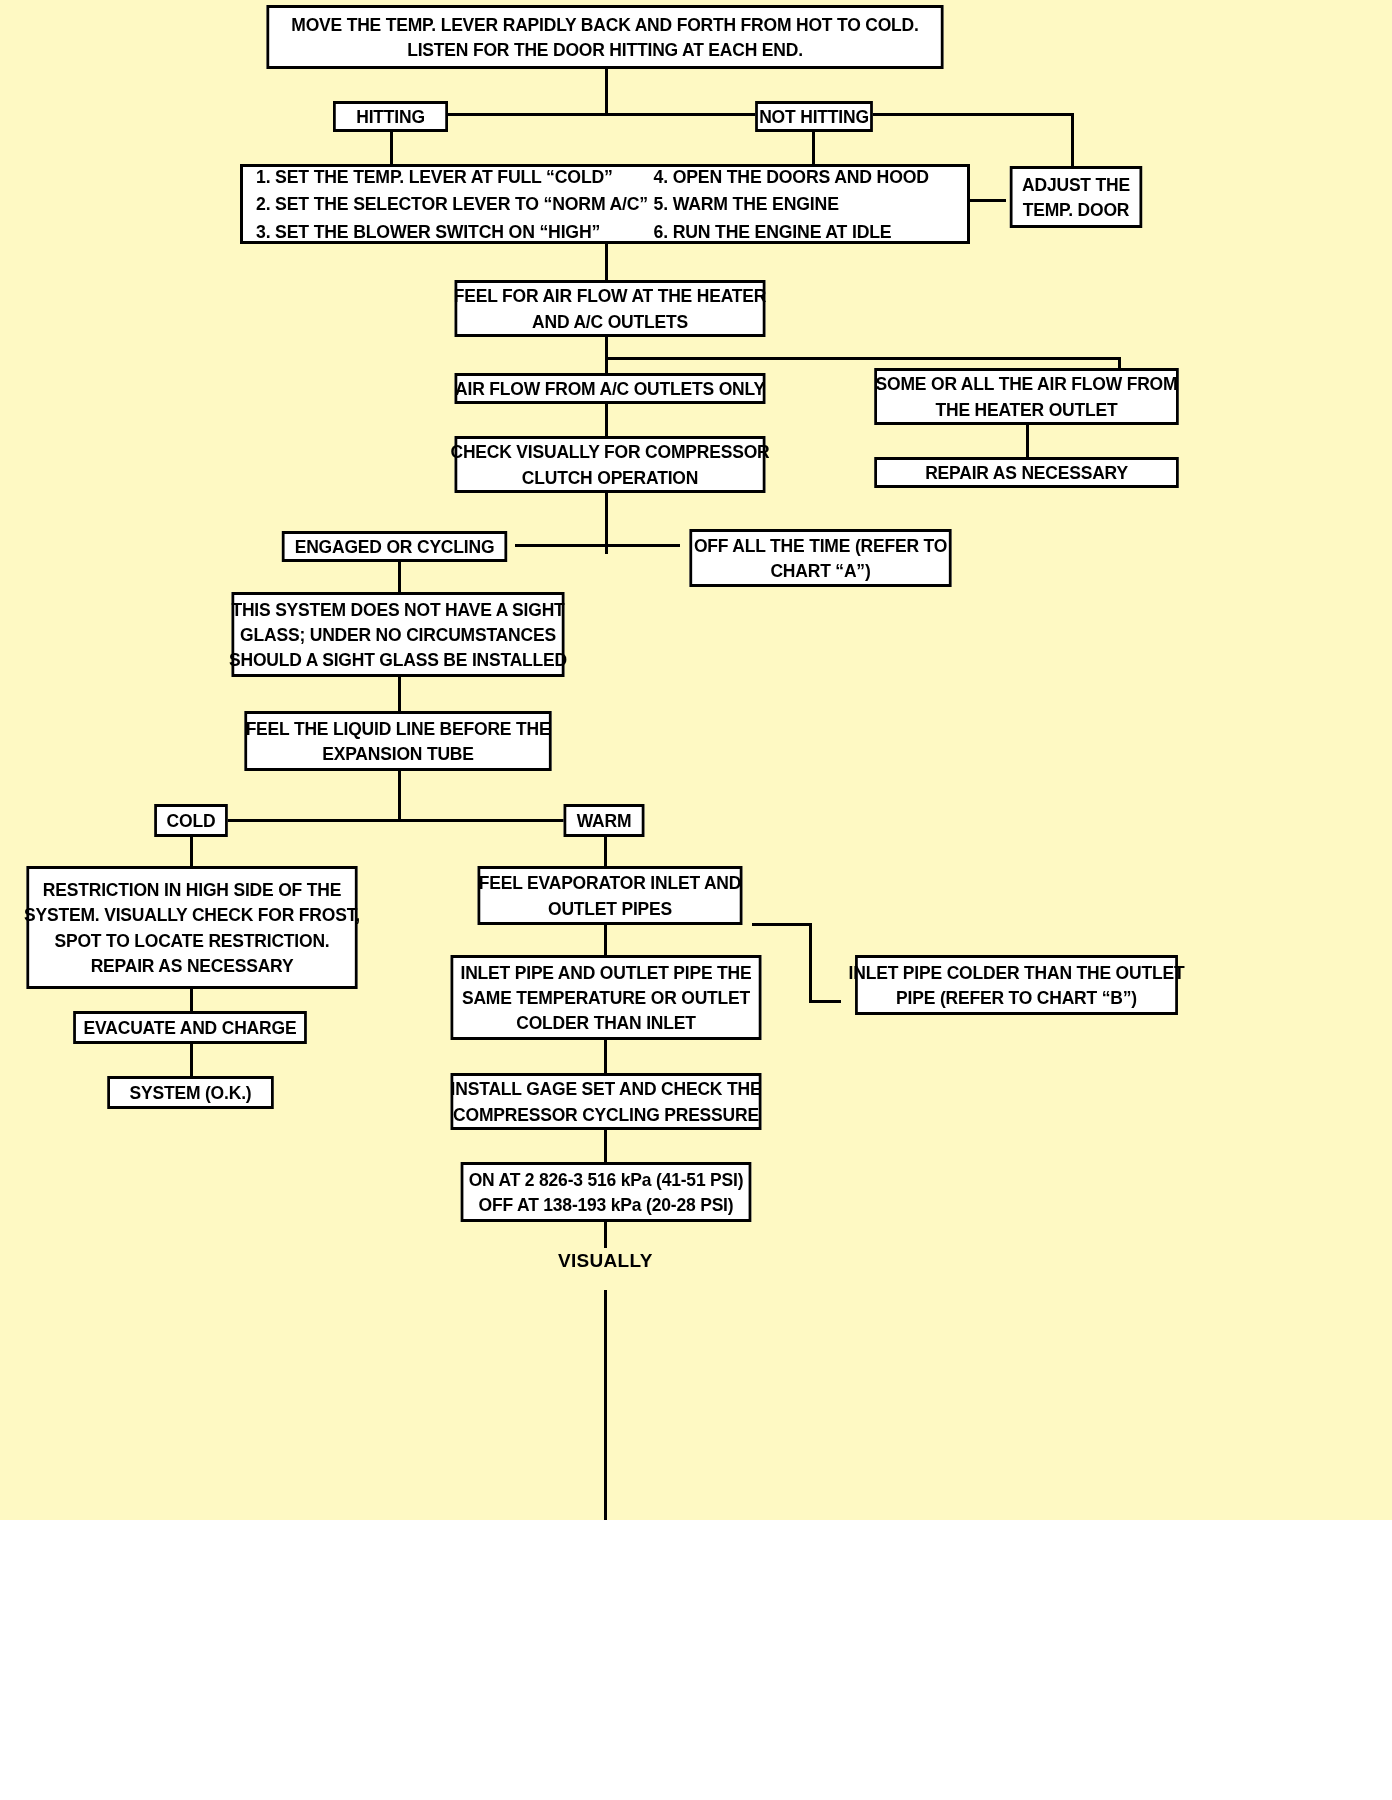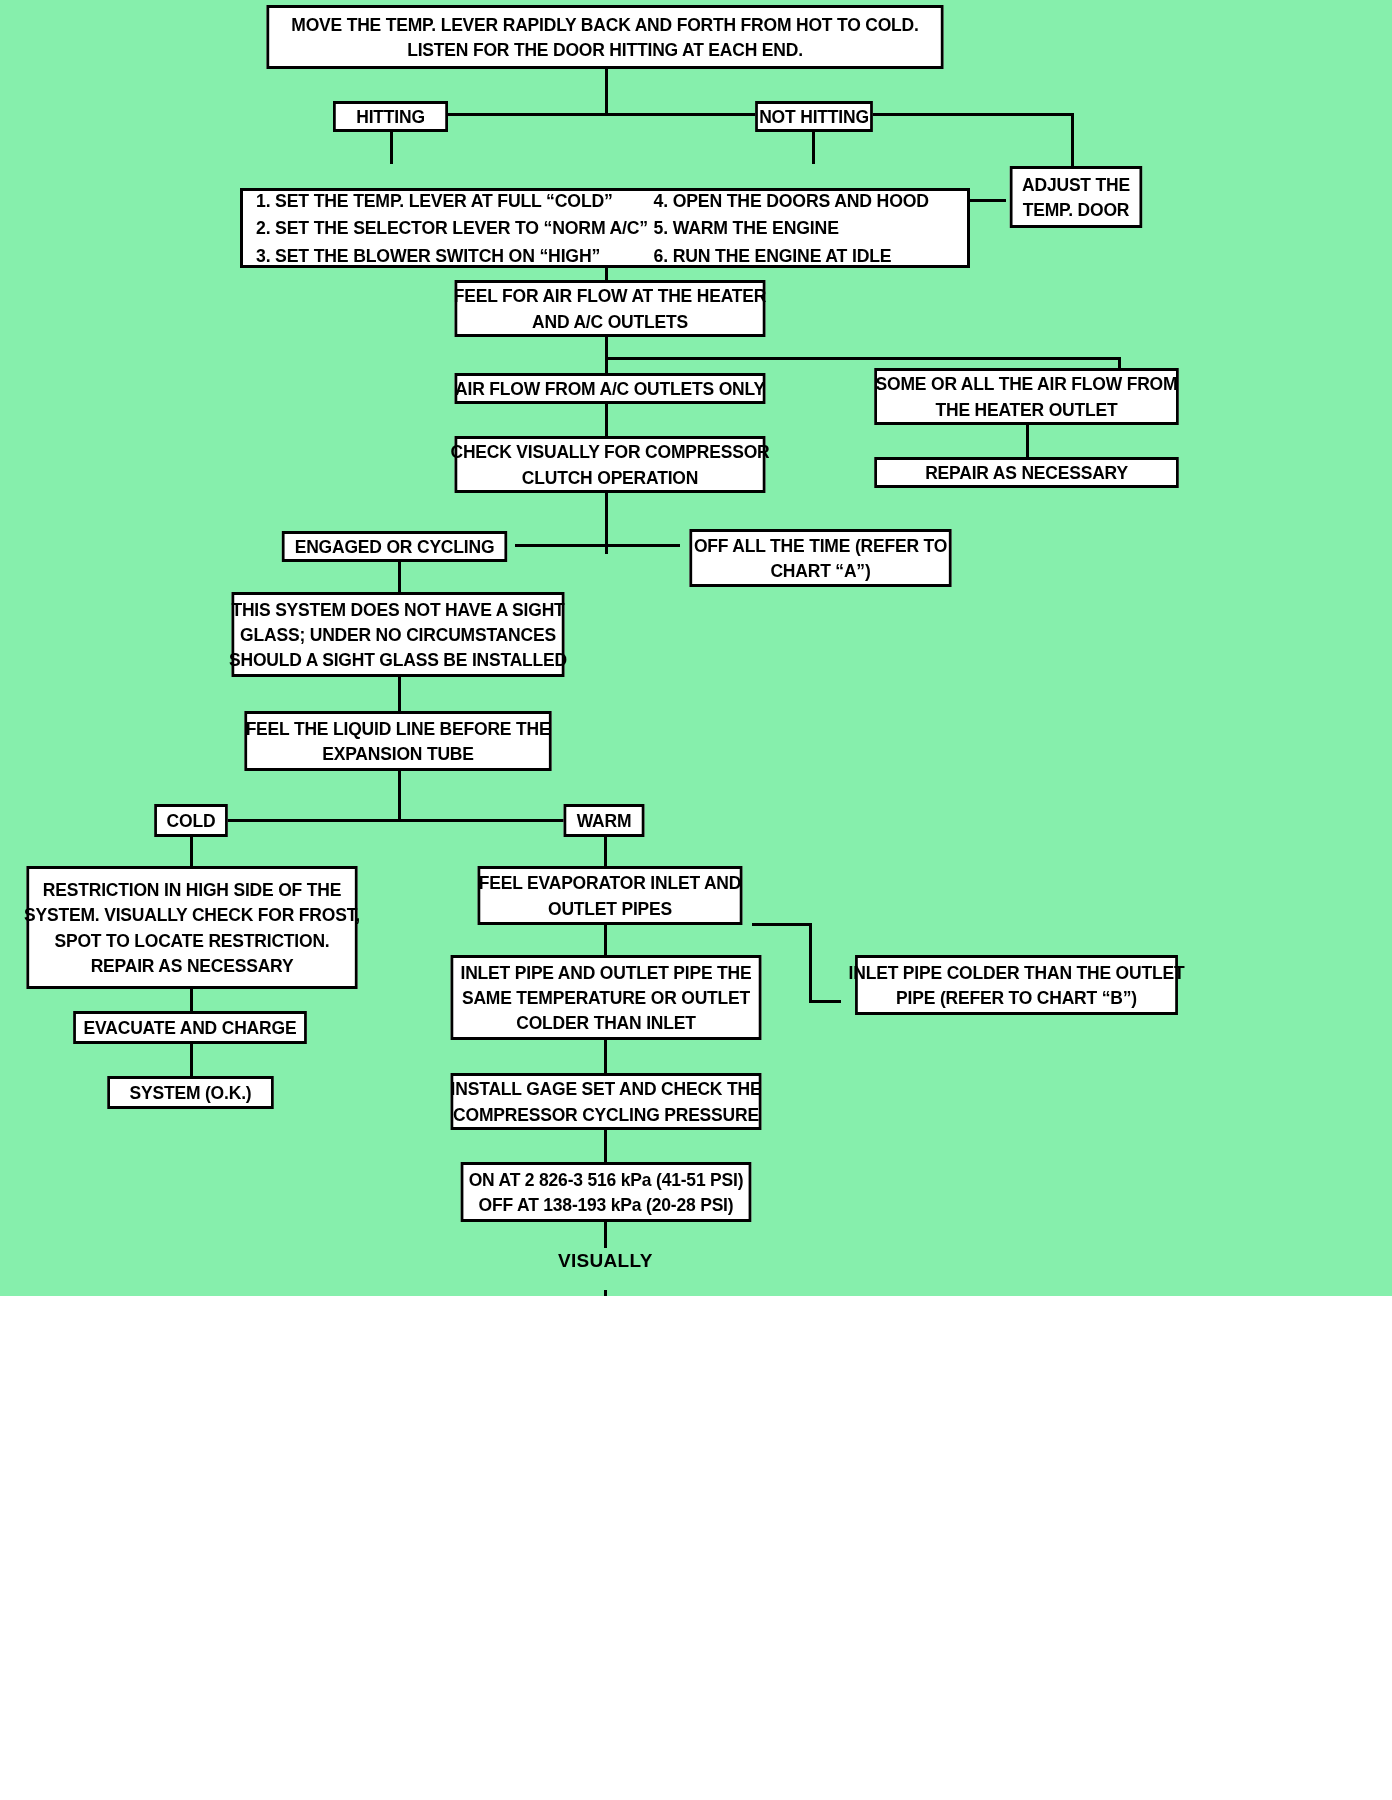--- a/index.html
+++ b/index.html
@@ -7,22 +7,22 @@
     padding: 0;
     background: #ffffff;
   }
   body {
     font-family: "Liberation Sans", sans-serif;
     color: #000000;
   }
   #canvas {
     position: relative;
     width: 1392px;
-    height: 1296px;
-    background: #86efac;
+    height: 1520px;
+    background: #fef9c3;
     overflow: hidden;
   }
   .box {
     position: absolute;
     box-sizing: border-box;
     border: 3px solid #000000;
     background: #ffffff;
     display: flex;
     flex-direction: column;
     align-items: center;
@@ -60,21 +60,20 @@
     background: #ffffff;
     display: flex;
     flex-direction: row;
     align-items: center;
     font-weight: 700;
     font-size: 19px;
     line-height: 1.45;
     font-family: "Liberation Sans Narrow", "Liberation Sans", sans-serif;
     letter-spacing: -0.2px;
     z-index: 3;
-    margin-top: 24px;
   }
   .numlist .col {
     display: flex;
     flex-direction: column;
     justify-content: center;
     transform: scaleX(0.93);
     transform-origin: left center;
   }
   .numlist .col .ln { white-space: nowrap; }
   .col-left { padding-left: 14px; width: 54%; }

